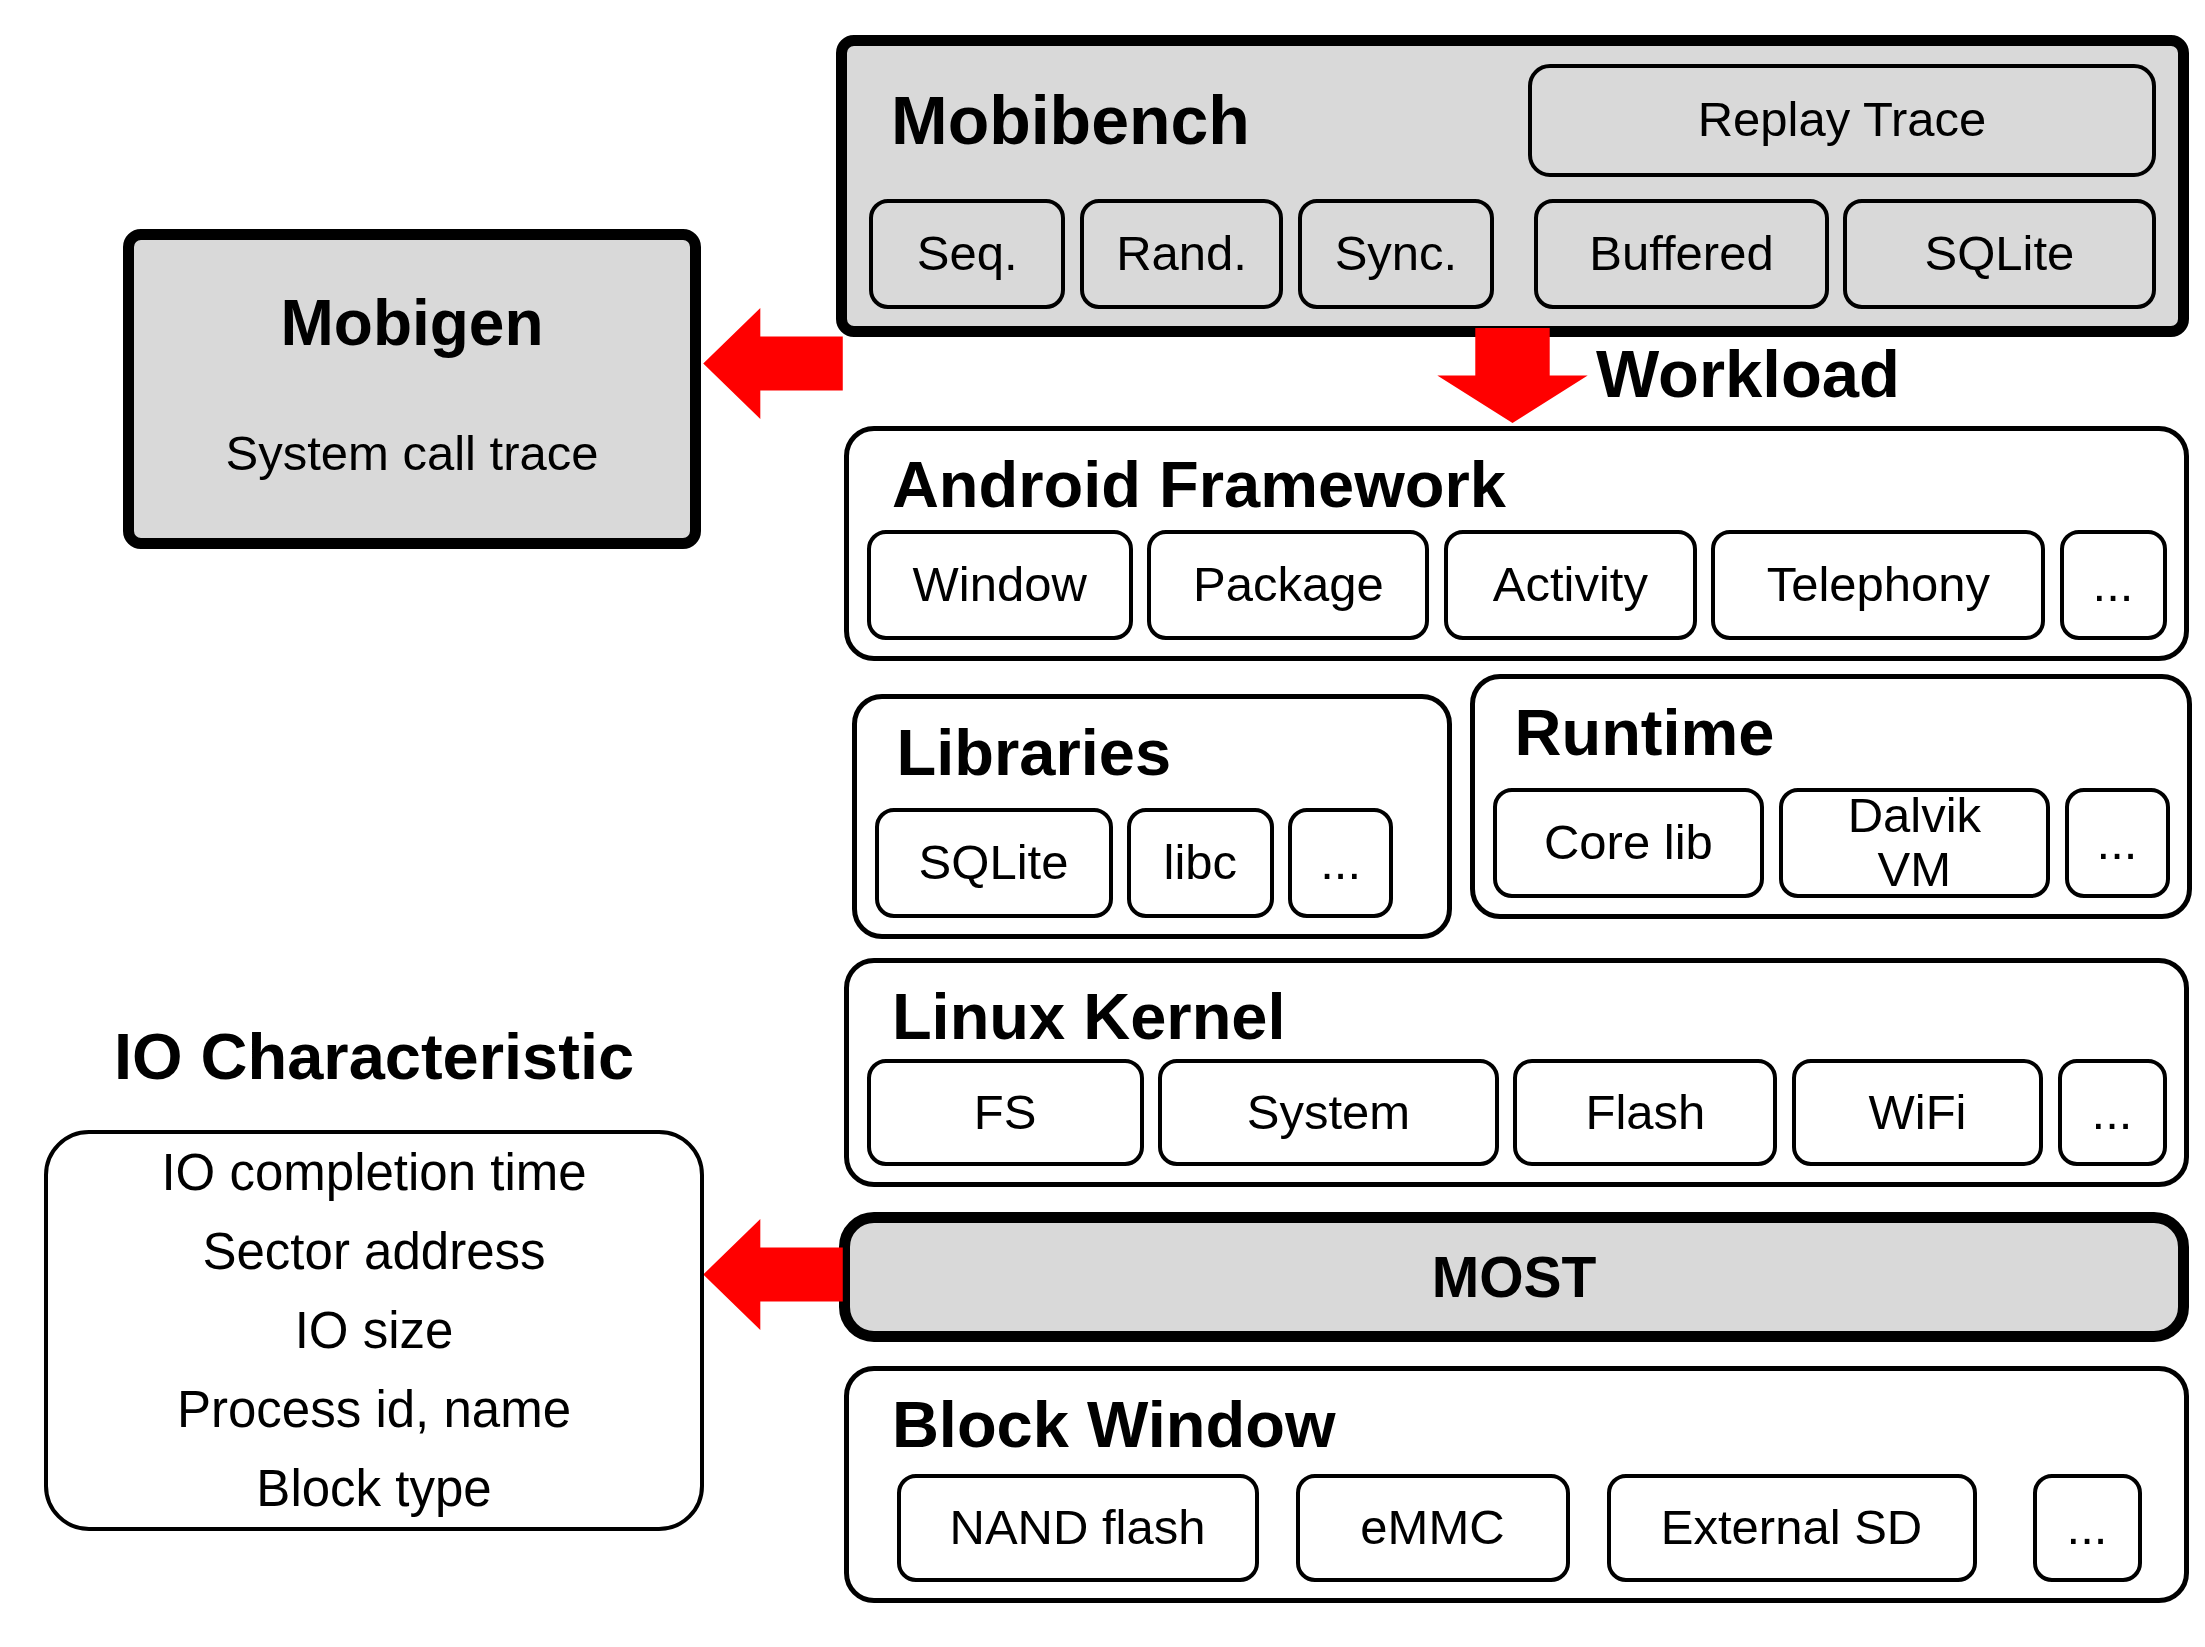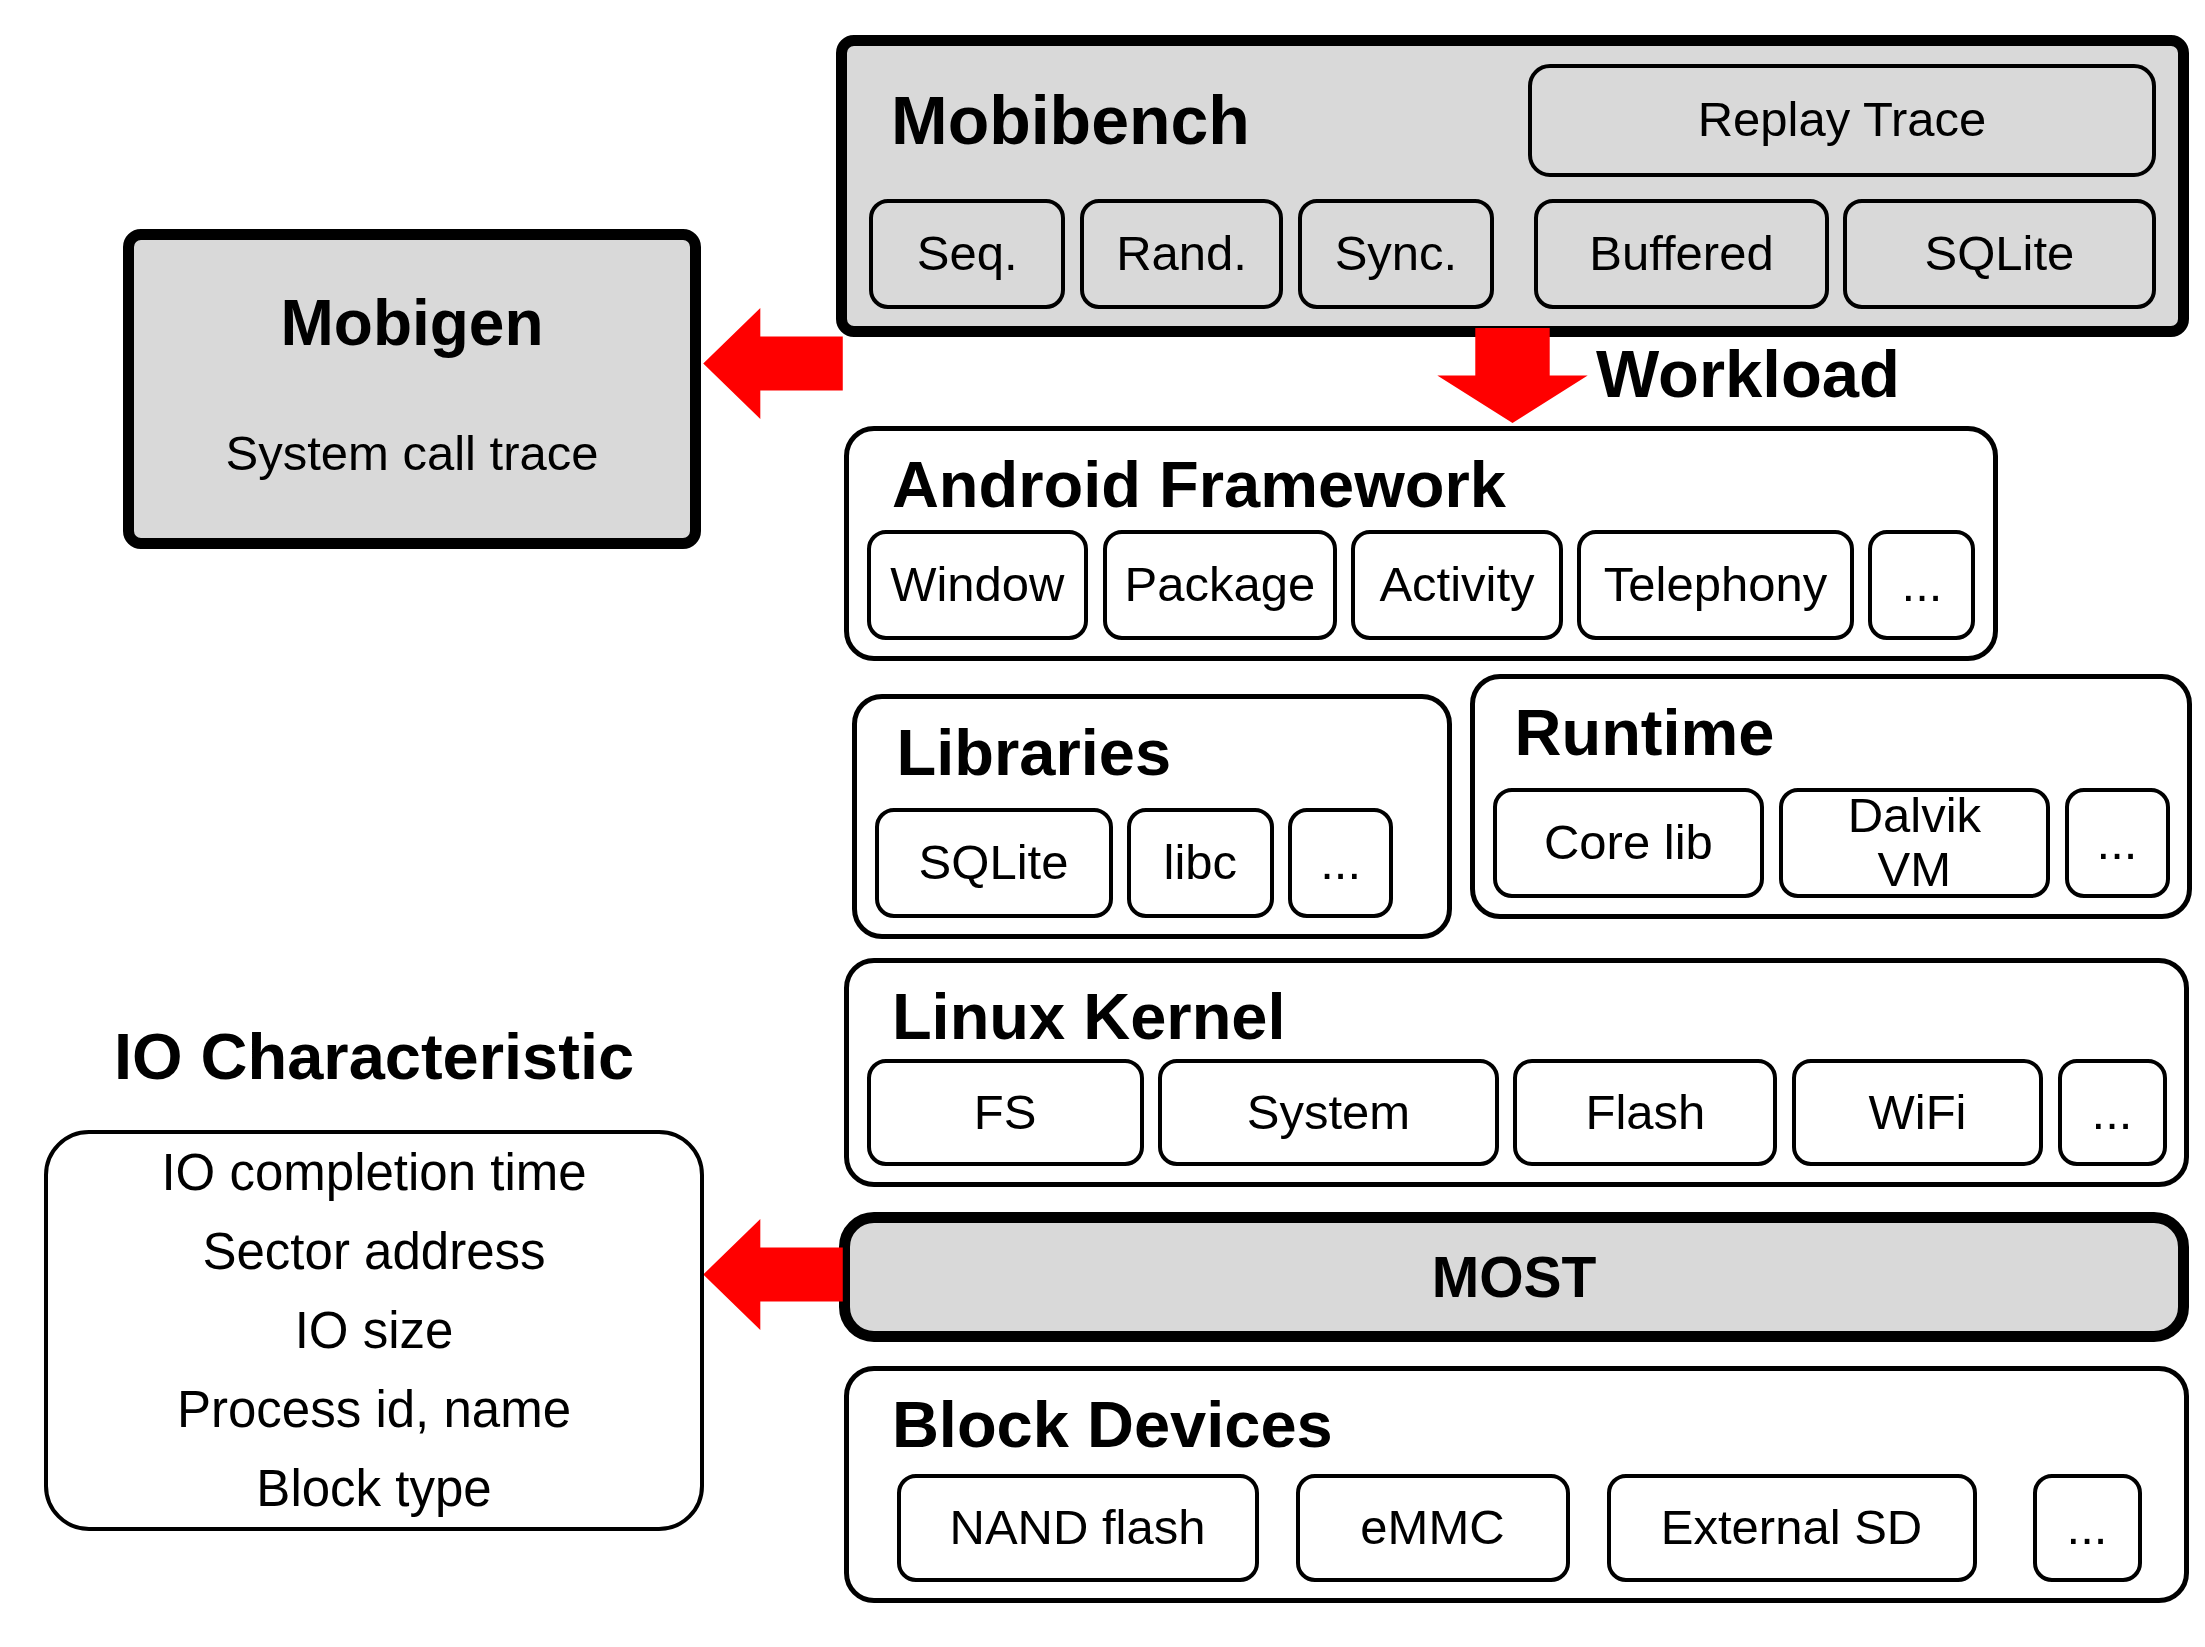--- a/index.html
+++ b/index.html
@@ -94,21 +94,21 @@
 
   <svg class="arrow" style="left:703px;top:308px;" width="140" height="111" viewBox="0 0 176 140">
     <polygon points="0,70 72,0 72,36 176,36 176,104 72,104 72,140" fill="#ff0000"></polygon>
   </svg>
 
   <svg class="arrow" style="left:1437px;top:328px;" width="151" height="95" viewBox="0 0 190 120">
     <polygon points="95,120 0,60 48,60 48,0 142,0 142,60 190,60" fill="#ff0000"></polygon>
   </svg>
   <div class="workload-label">Workload</div>
 
-  <div class="box section" style="left:844px;top:426px;width:1154px;height:235px;">
+  <div class="box section" style="left:844px;top:426px;width:1345px;height:235px;">
     <div class="section-title">Android Framework</div>
     <div class="row">
       <div class="btn" style="flex:1 1 0;">Window</div>
       <div class="btn" style="flex:1.06 1 0;">Package</div>
       <div class="btn" style="flex:0.95 1 0;">Activity</div>
       <div class="btn" style="flex:1.26 1 0;">Telephony</div>
       <div class="btn" style="flex:0 0 107px;">...</div>
     </div>
   </div>
 
@@ -153,21 +153,21 @@
   <div class="io-heading">IO Characteristic</div>
   <div class="box io-box">
     <div class="io-line">IO completion time</div>
     <div class="io-line">Sector address</div>
     <div class="io-line">IO size</div>
     <div class="io-line">Process id, name</div>
     <div class="io-line">Block type</div>
   </div>
 
   <div class="box section" style="left:844px;top:1366px;width:1345px;height:237px;">
-    <div class="section-title">Block Devices</div>
+    <div class="section-title">Block Window</div>
     <div class="row" style="gap:37px;padding-left:30px;height:108px;flex:0 0 108px;justify-content:flex-start;">
       <div class="btn" style="flex:0 0 362px;">NAND flash</div>
       <div class="btn" style="flex:0 0 274px;">eMMC</div>
       <div class="btn" style="flex:0 0 370px;">External SD</div>
       <div class="btn" style="flex:0 0 109px;margin-left:19px;">...</div>
     </div>
   </div>
 
 </div>
 

